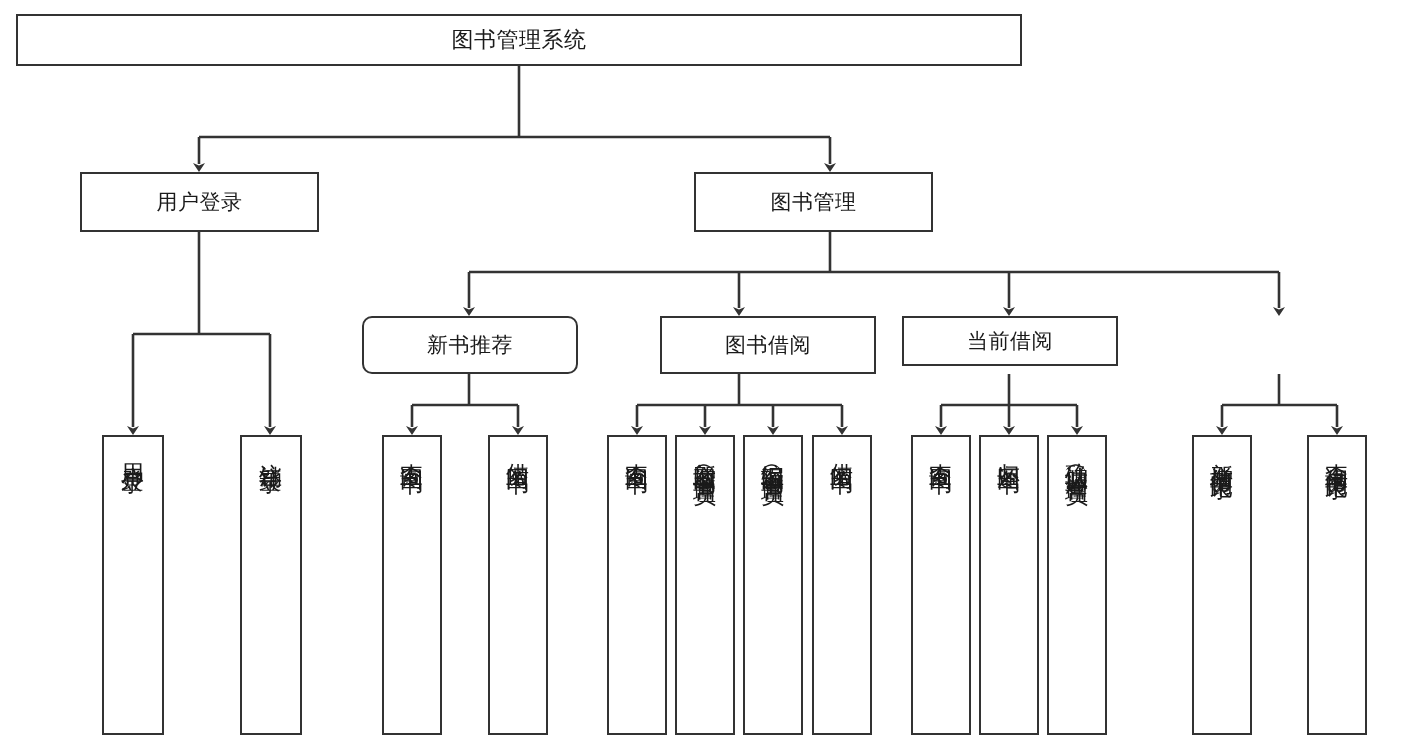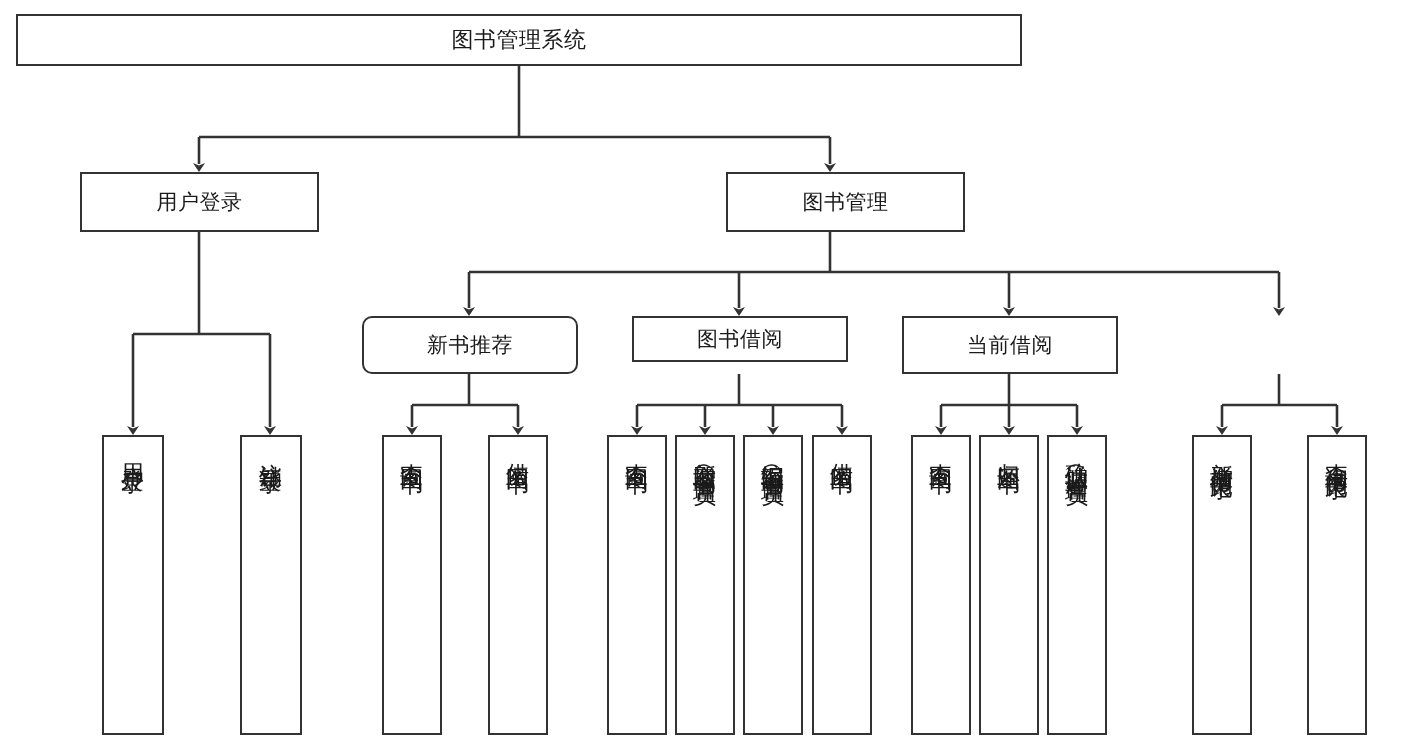--- a/index.html
+++ b/index.html
@@ -125,31 +125,31 @@
     </g>
   </svg>
 
   <div class="node horiz root" style="left:16px; top:14px; width:1006px; height:52px;">
     <span class="lbl">图书管理系统</span>
   </div>
 
   <div class="node horiz" style="left:80px; top:172px; width:239px; height:60px;">
     <span class="lbl">用户登录</span>
   </div>
-  <div class="node horiz" style="left:726px; top:172px; width:239px; height:60px;">
+  <div class="node horiz" style="left:694px; top:172px; width:239px; height:60px;">
     <span class="lbl">图书管理</span>
   </div>
 
   <div class="node horiz" style="left:362px; top:316px; width:216px; height:58px;border-radius:10px;">
     <span class="lbl">新书推荐</span>
   </div>
-  <div class="node horiz" style="left:632px; top:316px; width:216px; height:46px;">
+  <div class="node horiz" style="left:660px; top:316px; width:216px; height:58px;">
     <span class="lbl">图书借阅</span>
   </div>
-  <div class="node horiz" style="left:902px; top:316px; width:216px; height:58px;">
+  <div class="node horiz" style="left:902px; top:316px; width:216px; height:50px;">
     <span class="lbl">当前借阅</span>
   </div>
 
   <div class="node vert" style="left:102px; top:435px; width:62px; height:300px;">
     <span class="lbl">用户登录</span>
   </div>
   <div class="node vert" style="left:240px; top:435px; width:62px; height:300px;">
     <span class="lbl">注销登录</span>
   </div>
 

